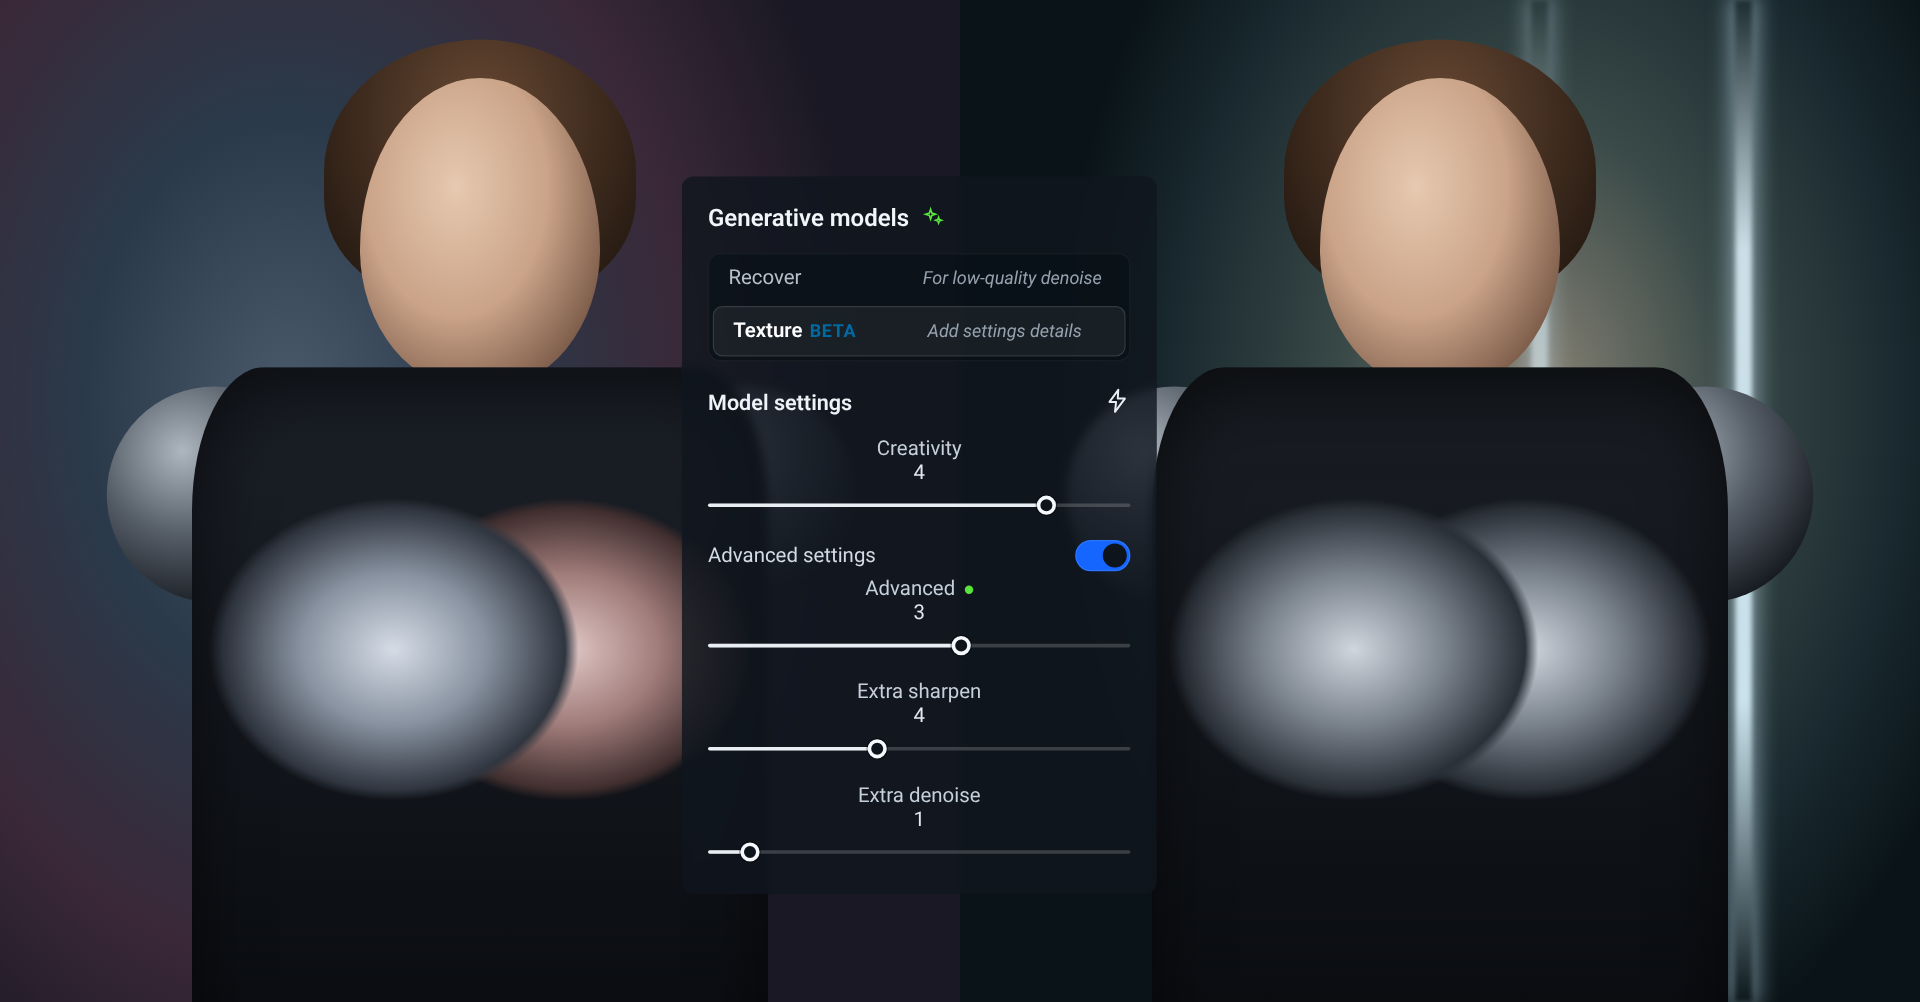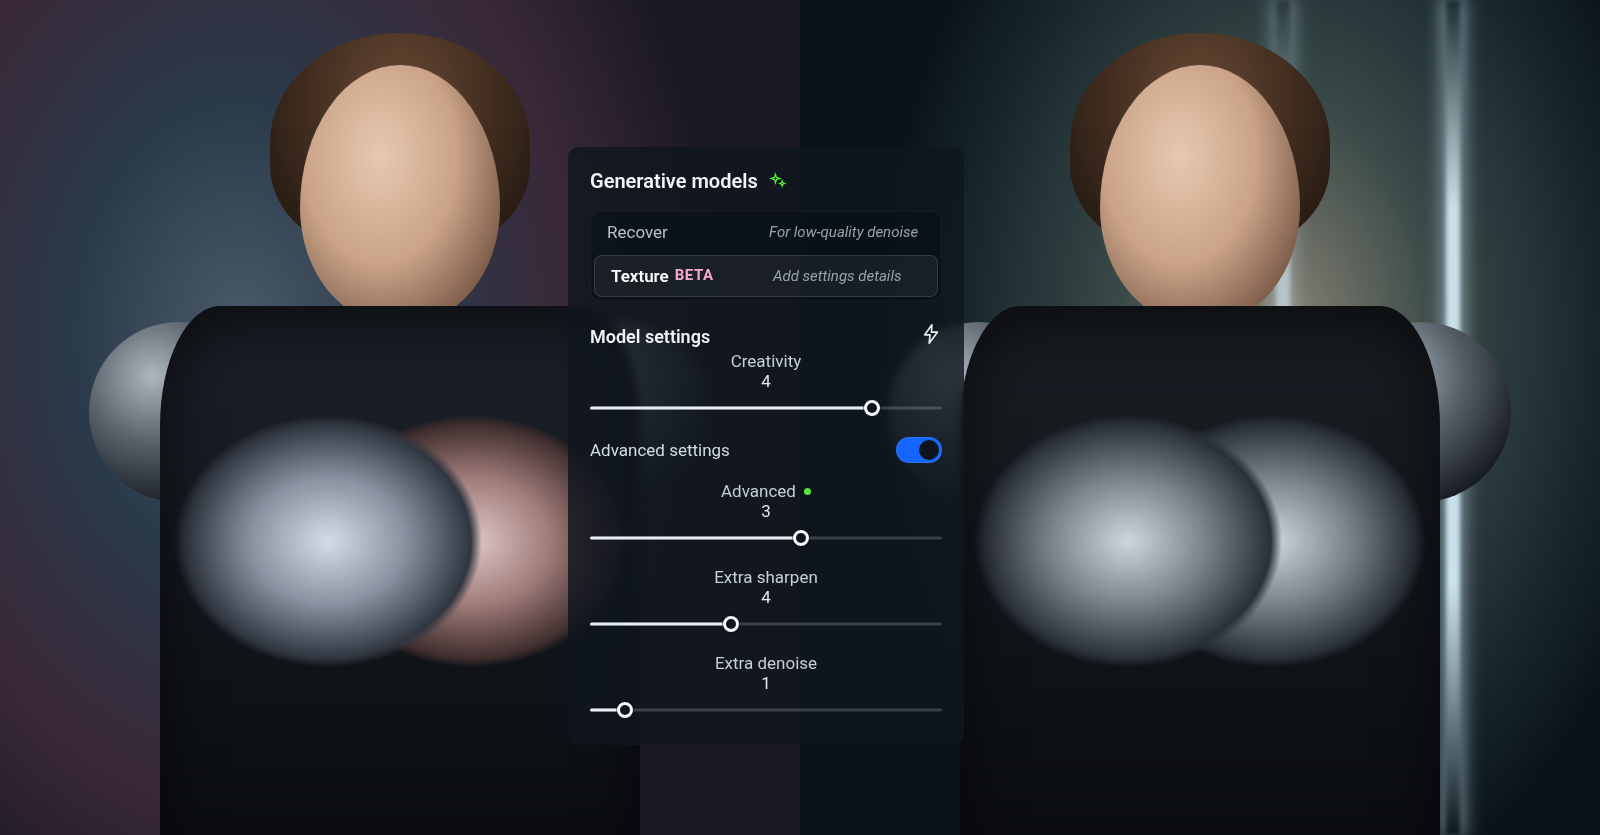--- a/index.html
+++ b/index.html
@@ -100,27 +100,27 @@
     padding: 10px 16px;
     cursor: pointer;
   }
   .mode-row + .mode-row { border-top: 1px solid rgba(255,255,255,0.04); }
   .mode-row.active {
     background: rgba(255,255,255,0.06);
     border: 1px solid rgba(255,255,255,0.12);
     border-radius: 8px;
     margin: 3px;
   }
-  .mode-name { font-size: 17px; color: #e6edf3; min-width: 130px; display: inline-flex; align-items: flex-start; gap: 6px; }
+  .mode-name { font-size: 17px; color: #e6edf3; min-width: 130px; display: inline-flex; align-items: center; gap: 6px; }
   .mode-row:not(.active) .mode-name { color: #b7c1cc; font-weight: 400; }
   .mode-row.active .mode-name { font-weight: 600; color: #fff; }
-  .mode-badge { color: #f9a8d4; font-weight: 700; font-size: 15px; letter-spacing: 0.5px; }
+  .mode-badge { color: #0369a1; font-weight: 700; font-size: 15px; letter-spacing: 0.5px; }
   .mode-desc { font-size: 15px; font-style: italic; color: #96a2af; }
 
-  .section-head { display: flex; align-items: center; justify-content: space-between; margin-bottom: 2px; }
+  .section-head { display: flex; align-items: center; justify-content: space-between; margin-bottom: 14px; }
   .section-title { font-size: 18px; font-weight: 600; color: #eef3f8; }
   .bolt-icon svg { width: 22px; height: 22px; }
 
   .setting { margin-bottom: 20px; }
   .setting-row { display: flex; align-items: center; justify-content: space-between; margin-bottom: 8px; flex-direction: column; }
   .setting-label { font-size: 17px; color: #c5d0db; display: inline-flex; align-items: center; gap: 8px; }
   .setting-value { font-size: 17px; color: #dfe7ef; }
   .dot { width: 7px; height: 7px; border-radius: 50%; background: #57e63a; display: inline-block; }
 
   .slider { position: relative; height: 18px; }
@@ -132,21 +132,21 @@
     position: absolute; left: 0; top: 50%; transform: translateY(-50%);
     height: 3px; background: #e8eef4; border-radius: 2px;
   }
   .slider-thumb {
     position: absolute; top: 50%; transform: translate(-50%, -50%);
     width: 16px; height: 16px; border-radius: 50%;
     background: #0e141c; border: 3px solid #f5f9fd;
     box-shadow: 0 0 0 1px rgba(0,0,0,0.4);
   }
 
-  .adv-row { display: flex; align-items: center; justify-content: space-between; margin: 6px 0 18px 0; }
+  .adv-row { display: flex; align-items: center; justify-content: space-between; margin: 6px 0 5px 0; }
   .toggle {
     width: 46px; height: 26px; border-radius: 13px;
     background: #1466ff; position: relative; cursor: pointer;
     box-shadow: inset 0 0 0 1px rgba(255,255,255,0.1);
   }
   .toggle-knob {
     position: absolute; top: 3px; right: 3px;
     width: 20px; height: 20px; border-radius: 50%;
     background: #0e141c;
   }

